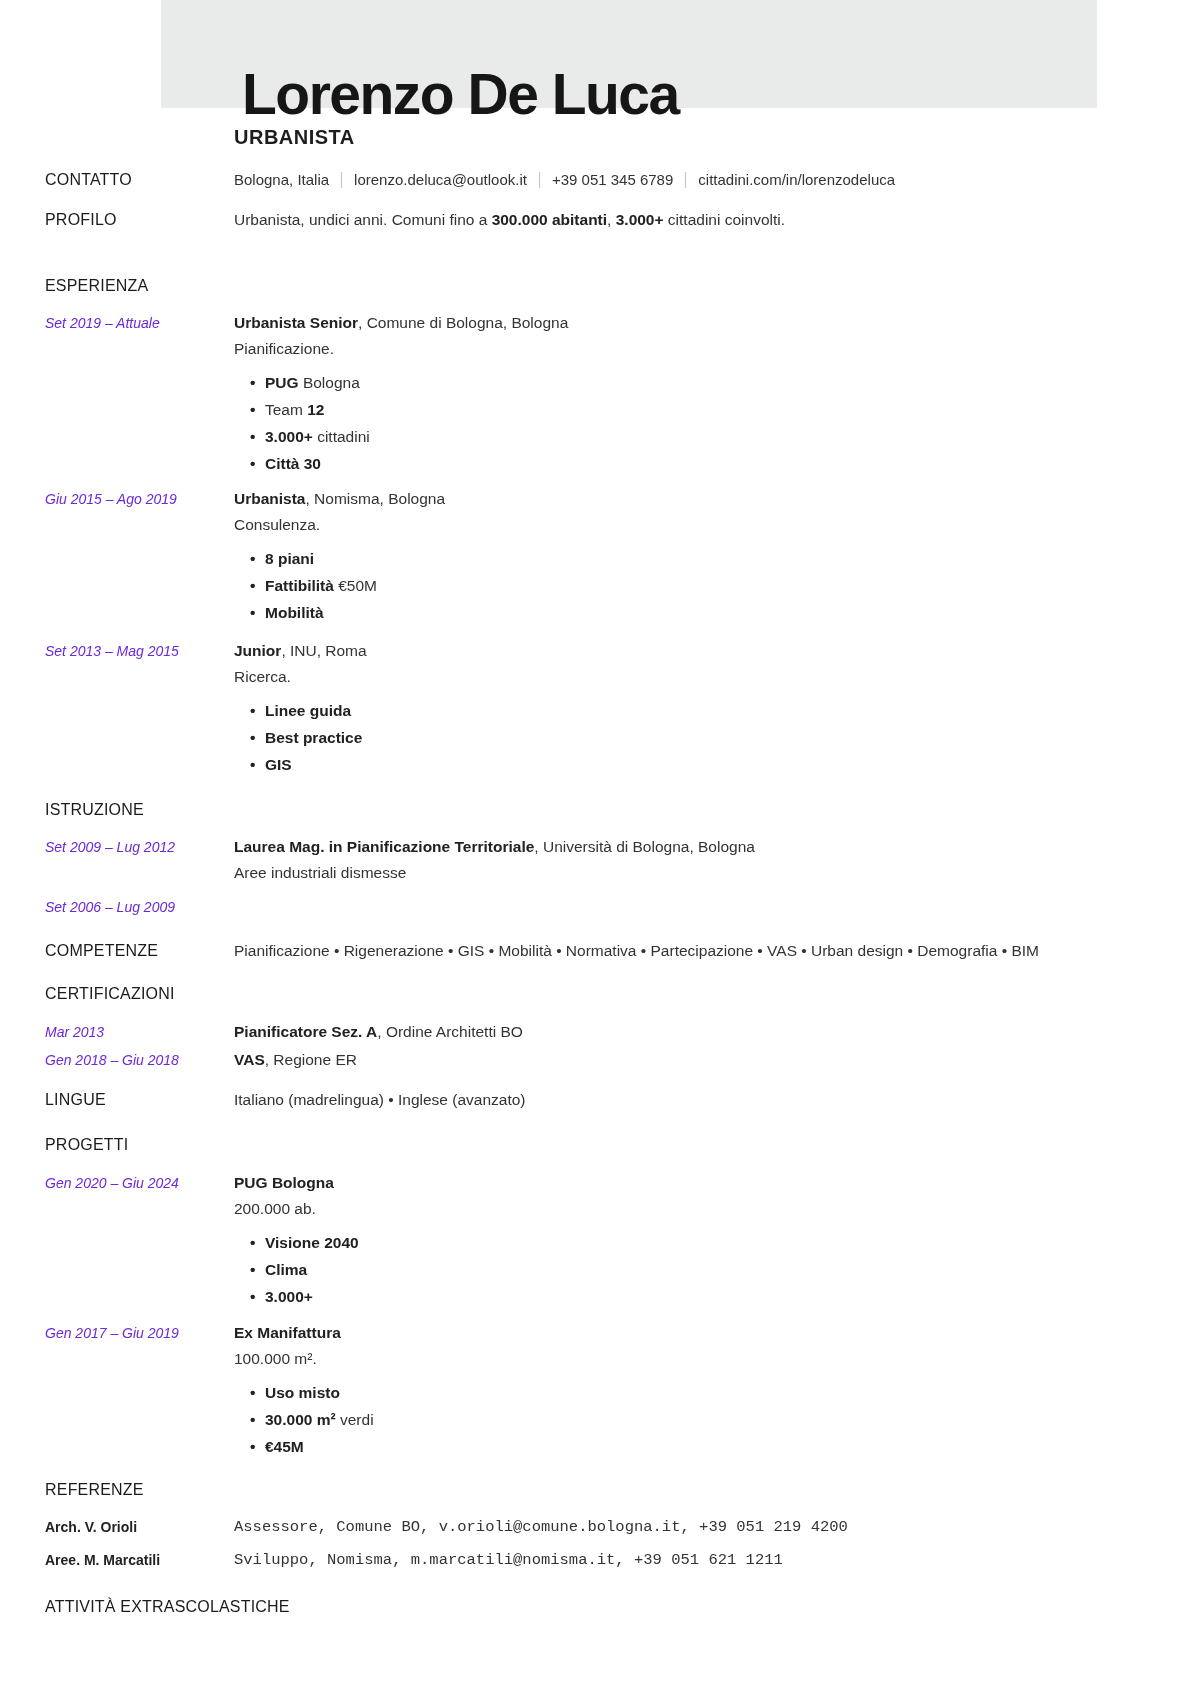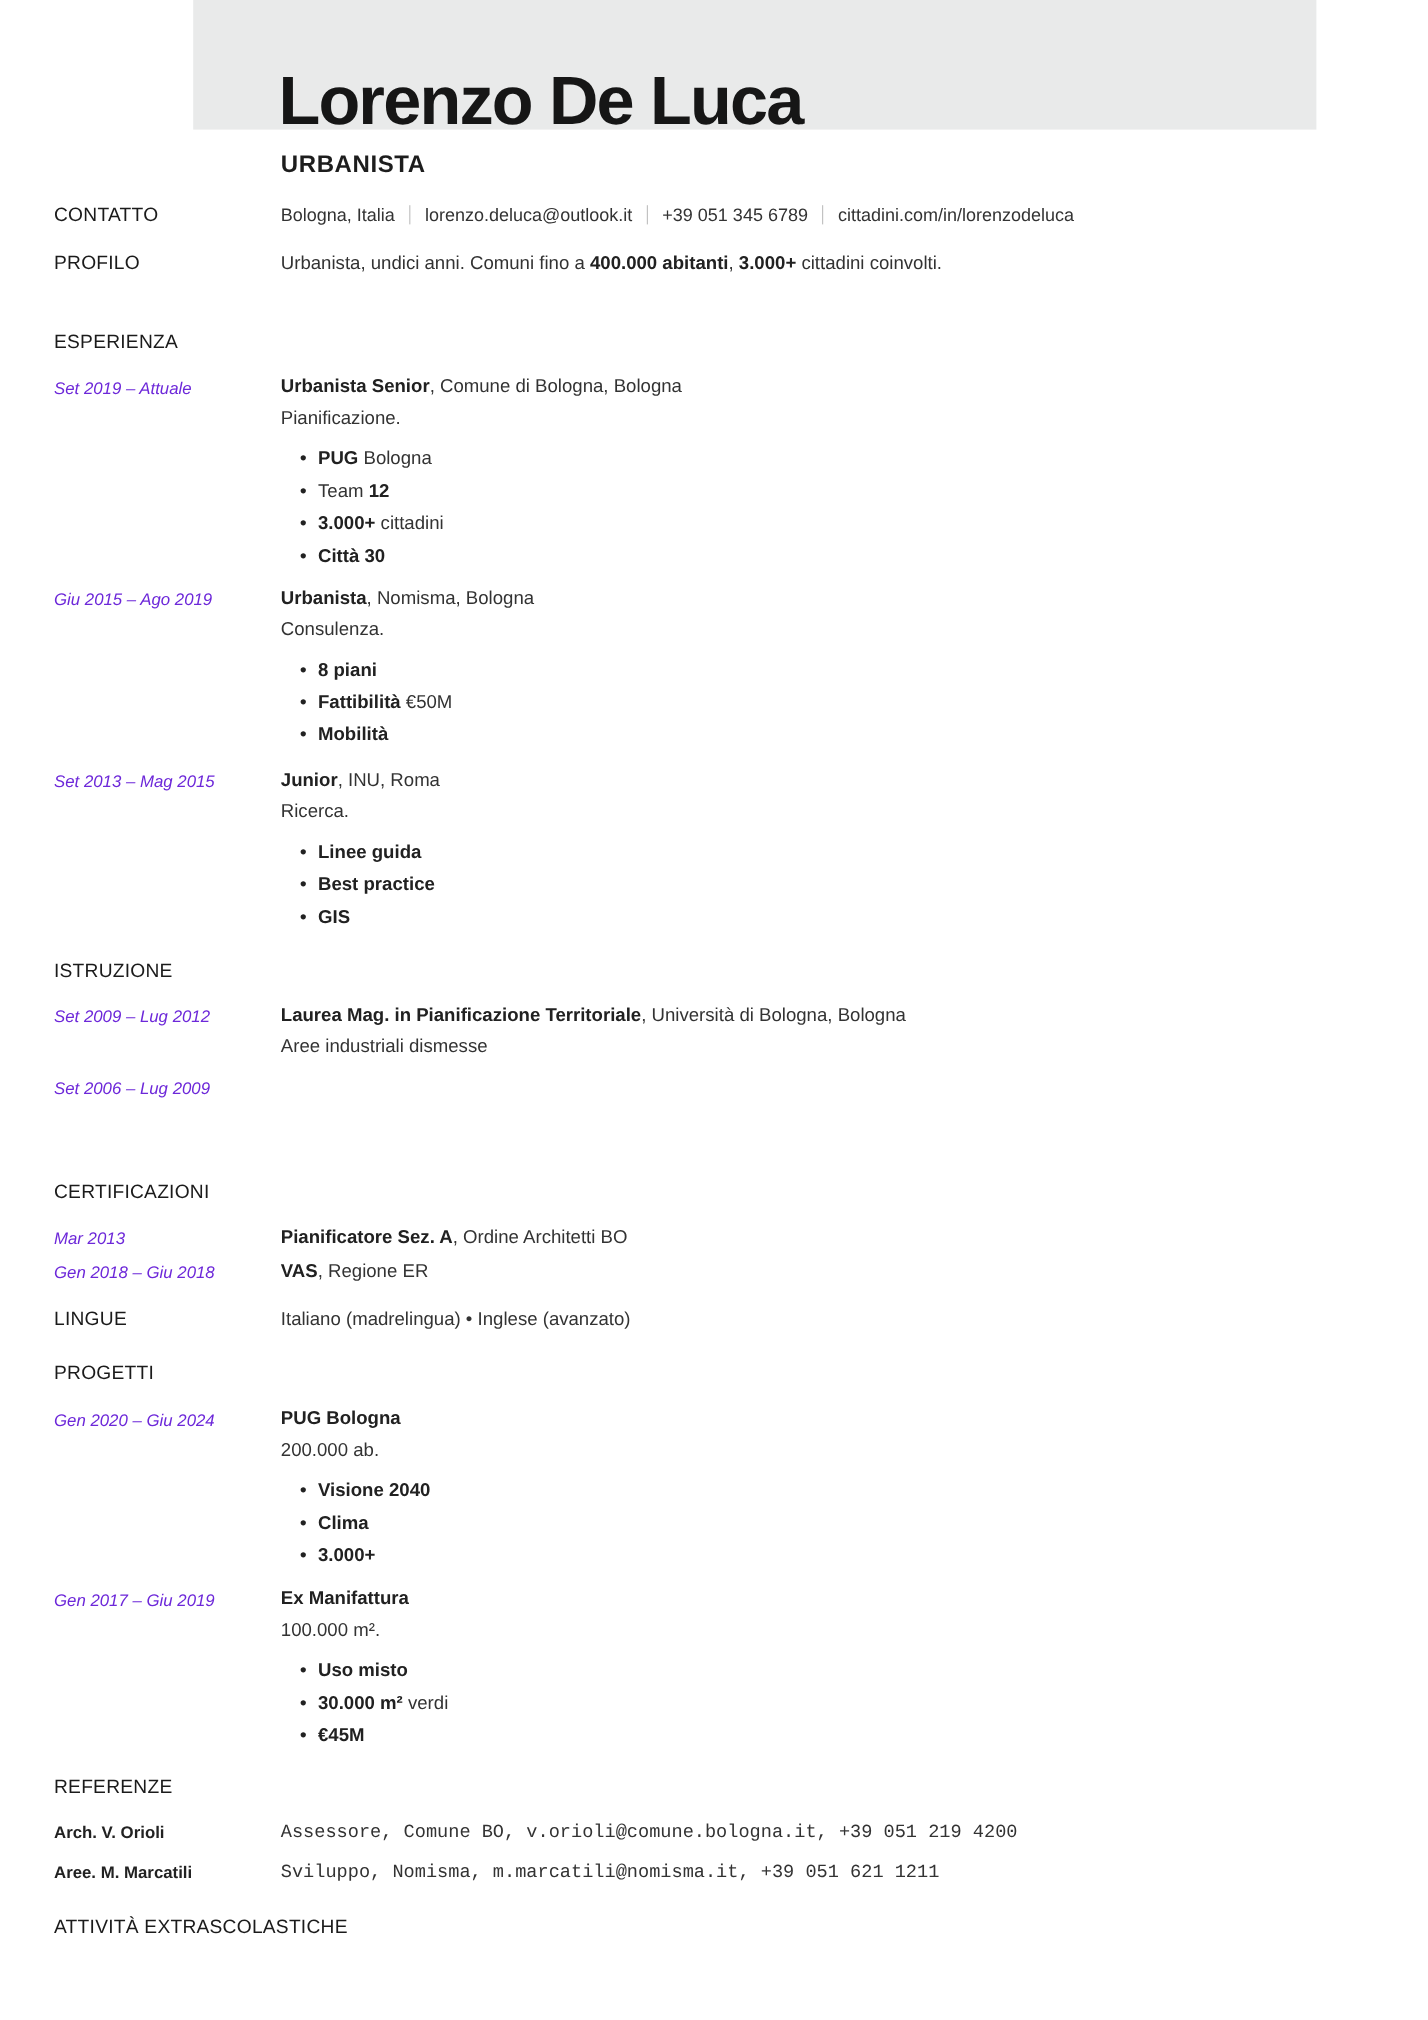--- a/index.html
+++ b/index.html
@@ -1,19 +1,19 @@
 <!DOCTYPE html>
 <html><head>
 <meta charset="utf-8">
 <style>
   html,body{margin:0;padding:0;background:#fff;}
   .page{position:relative;width:1190px;height:1683px;background:#ffffff;
         font-family:"Liberation Sans",sans-serif;color:#2e2e2e;overflow:hidden;}
   .hdr-block{position:absolute;left:161px;top:0;width:936px;height:108px;background:#e9eaea;}
-  .name{position:absolute;left:232px;top:56px;margin:0;font-size:57px;line-height:1;
+  .name{position:absolute;left:232px;top:56px;margin:10px;font-size:57px;line-height:1;
         font-weight:700;letter-spacing:-1.5px;color:#161616;}
   .role{position:absolute;left:234px;top:126px;font-size:20px;font-weight:700;
         letter-spacing:.5px;color:#1d1d1d;}
   .row{position:absolute;left:45px;width:1103px;display:flex;}
   .lbl{flex:0 0 189px;width:189px;font-size:16px;font-weight:400;color:#1b1b1b;
        letter-spacing:.2px;line-height:20px;}
   .lbl.wide{flex:none;width:auto;margin-top:14px;}
   .date{flex:0 0 189px;width:189px;font-size:14px;font-weight:400;font-style:italic;
         color:#6d28d9;line-height:26px;}
   .val{flex:1;font-size:15.5px;line-height:26px;color:#333;}
@@ -42,21 +42,21 @@
 
   <div class="row" style="top:170px">
     <div class="lbl">CONTATTO</div>
     <div class="val single">
       <span class="contact-item">Bologna, Italia</span><span class="sep"></span><span class="contact-item">lorenzo.deluca@outlook.it</span><span class="sep"></span><span class="contact-item">+39 051 345 6789</span><span class="sep"></span><span class="contact-item">cittadini.com/in/lorenzodeluca</span>
     </div>
   </div>
 
   <div class="row" style="top:210px">
     <div class="lbl">PROFILO</div>
-    <div class="val single"><span>Urbanista, undici anni. Comuni fino a </span><span class="b">400.000 abitanti</span><span>, </span><span class="b">3.000+</span><span> cittadini coinvolti.</span></div>
+    <div class="val single"><span>Urbanista, undici anni. Comuni fino a </span><span class="b">300.000 abitanti</span><span>, </span><span class="b">3.000+</span><span> cittadini coinvolti.</span></div>
   </div>
 
   <div class="row" style="top:276px">
     <div class="lbl">ESPERIENZA</div>
   </div>
 
   <div class="row" style="top:310px">
     <div class="date">Set 2019 – Attuale</div>
     <div class="val">
       <div class="title"><span class="b">Urbanista Senior</span><span>, Comune di Bologna, Bologna</span></div>
@@ -105,20 +105,24 @@
     <div class="val">
       <div class="title"><span class="b">Laurea Mag. in Pianificazione Territoriale</span><span>, Università di Bologna, Bologna</span></div>
       <div class="subtitle">Aree industriali dismesse</div>
     </div>
   </div>
 
   <div class="row" style="top:894px">
     <div class="date">Set 2006 – Lug 2009</div>
   </div>
 
+  <div class="row" style="top:941px">
+    <div class="lbl">COMPETENZE</div>
+    <div class="val single">Pianificazione • Rigenerazione • GIS • Mobilità • Normativa • Partecipazione • VAS • Urban design • Demografia • BIM</div>
+  </div>
 
   <div class="row" style="top:984px">
     <div class="lbl">CERTIFICAZIONI</div>
   </div>
 
   <div class="row" style="top:1019px">
     <div class="date">Mar 2013</div>
     <div class="val">
       <div class="title"><span class="b">Pianificatore Sez. A</span><span>, Ordine Architetti BO</span></div>
     </div>

